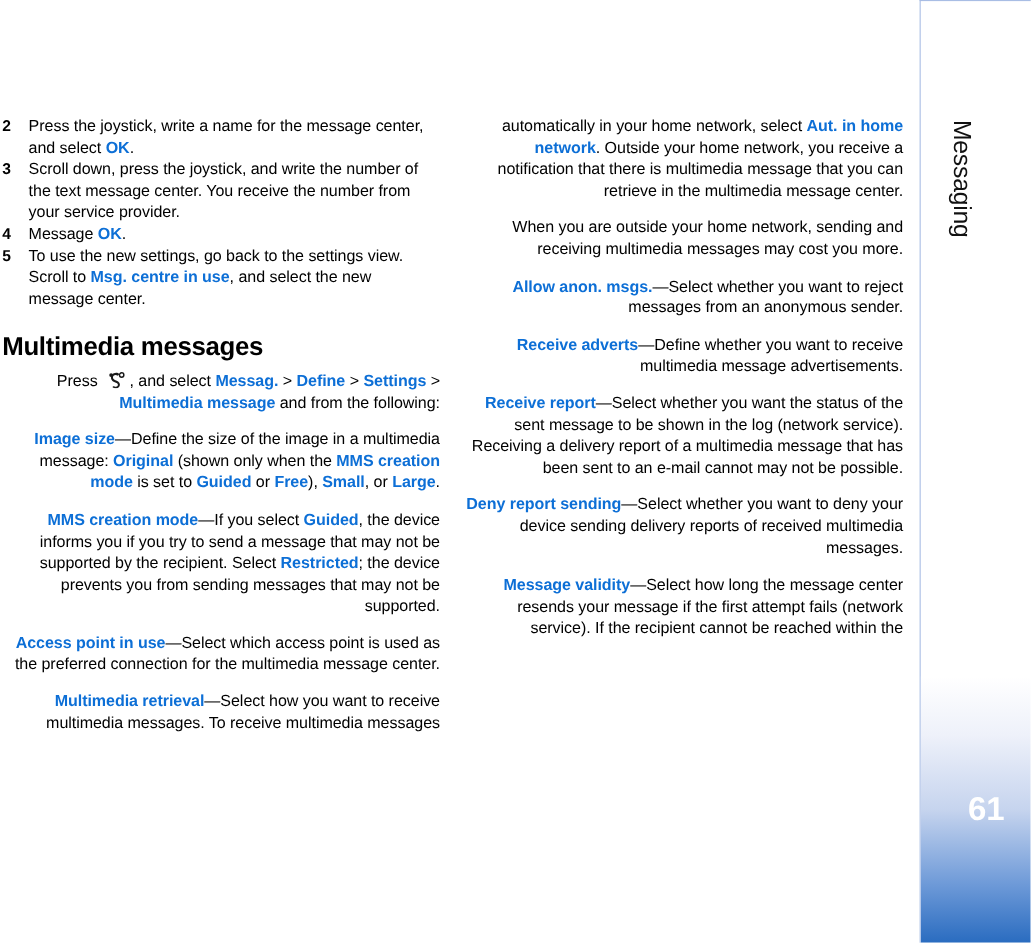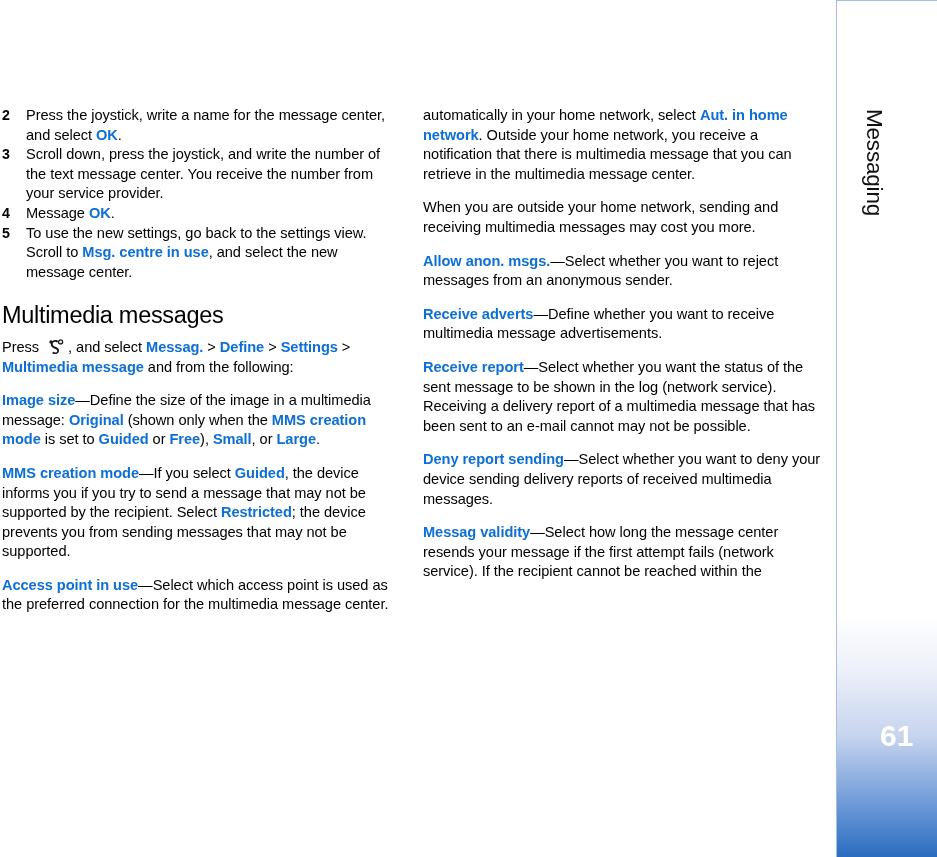--- a/index.html
+++ b/index.html
@@ -35,20 +35,21 @@
     font-size: 14.6px;
     line-height: 19.6px;
     color: #000000;
     letter-spacing: -0.05px;
   }
   .col-left  { left: 2px; }
   .col-right { left: 423px; }
 
   p.para {
     margin: 0 0 14px 0;
+    text-align: right;
   }
 
   
   .steps {
     margin: 0 0 0 0;
     padding: 0;
     list-style: none;
   }
   .steps li {
     position: relative;
@@ -58,21 +59,21 @@
   .steps li .num {
     position: absolute;
     left: 0;
     top: 0;
     font-weight: bold;
     font-size: 14.2px;
   }
 
   h2.section-heading {
     font-size: 23.5px;
-    font-weight: normal;
+    font-weight: bold;
     margin: 24px 0 12px 0;
     letter-spacing: -0.3px;
     color: #000000;
   }
 
   .ui {
     color: #0d6fd6;
     font-weight: bold;
   }
   .sep {
@@ -150,32 +151,33 @@
       <h2 class="section-heading">Multimedia messages</h2>
       <div id="left-body-host">
           <p class="para"><span>Press </span><span class="menu-key"><svg width="17" height="15" viewBox="0 0 17 15" xmlns="http://www.w3.org/2000/svg">
                 <path d="M10.6 2.2c-1.9-1.9-5.1-1.5-6.8.5C2.3 4.5 2.6 7 4.2 8.3c1.3 1.1 3 1.3 4.2 2.2 1 .7 1.1 2 .2 2.7-.9.7-2.3.4-3-.4l-1.5 1.1c1.5 1.6 4.3 1.7 5.9.2 1.5-1.4 1.3-3.9-.3-5.1-1.3-1-3-1.2-4.2-2.2-1-.8-1.1-2.3-.2-3.2.9-1 2.6-1 3.5-.1l1.8-1.3z" fill="#1a1a1a"></path>
                 <circle cx="3.0" cy="3.0" r="1.7" fill="#1a1a1a"></circle>
                 <circle cx="12.6" cy="2.9" r="2.0" fill="none" stroke="#1a1a1a" stroke-width="1.3"></circle>
               </svg></span><span>, and select </span><span class="ui">Messag.</span><span class="sep"> &gt; </span><span class="ui">Define</span><span class="sep"> &gt; </span><span class="ui">Settings</span><span class="sep"> &gt; </span><span class="ui">Multimedia message</span><span> and from the following:</span></p>
           <p class="para"><span class="ui">Image size</span><span>—Define the size of the image in a multimedia message: </span><span class="ui">Original</span><span> (shown only when the </span><span class="ui">MMS creation mode</span><span> is set to </span><span class="ui">Guided</span><span> or </span><span class="ui">Free</span><span>), </span><span class="ui">Small</span><span>, or </span><span class="ui">Large</span><span>.</span></p>
           <p class="para"><span class="ui">MMS creation mode</span><span>—If you select </span><span class="ui">Guided</span><span>, the device informs you if you try to send a message that may not be supported by the recipient. Select </span><span class="ui">Restricted</span><span>; the device prevents you from sending messages that may not be supported.</span></p>
           <p class="para"><span class="ui">Access point in use</span><span>—Select which access point is used as the preferred connection for the multimedia message center.</span></p>
+          <p class="para"><span class="ui">Multimedia retrieval</span><span>—Select how you want to receive multimedia messages. To receive multimedia messages</span></p>
         </div>
     </div>
 
     <div class="col col-right">
       <div id="right-body-host">
           <p class="para"><span>automatically in your home network, select </span><span class="ui">Aut. in home network</span><span>. Outside your home network, you receive a notification that there is multimedia message that you can retrieve in the multimedia message center.</span></p>
           <p class="para"><span>When you are outside your home network, sending and receiving multimedia messages may cost you more.</span></p>
           <p class="para"><span class="ui">Allow anon. msgs.</span><span>—Select whether you want to reject messages from an anonymous sender.</span></p>
           <p class="para"><span class="ui">Receive adverts</span><span>—Define whether you want to receive multimedia message advertisements.</span></p>
           <p class="para"><span class="ui">Receive report</span><span>—Select whether you want the status of the sent message to be shown in the log (network service). Receiving a delivery report of a multimedia message that has been sent to an e-mail cannot may not be possible.</span></p>
           <p class="para"><span class="ui">Deny report sending</span><span>—Select whether you want to deny your device sending delivery reports of received multimedia messages.</span></p>
-          <p class="para"><span class="ui">Messag validity</span><span>—Select how long the message center resends your message if the first attempt fails (network service). If the recipient cannot be reached within the</span></p>
+          <p class="para"><span class="ui">Message validity</span><span>—Select how long the message center resends your message if the first attempt fails (network service). If the recipient cannot be reached within the</span></p>
         </div>
     </div>
 
   </div>
 
   <div class="sidebar">
     <div class="sidebar-gradient"></div>
     <div class="sidebar-title">Messaging</div>
     <div class="page-number">61</div>
   </div>

